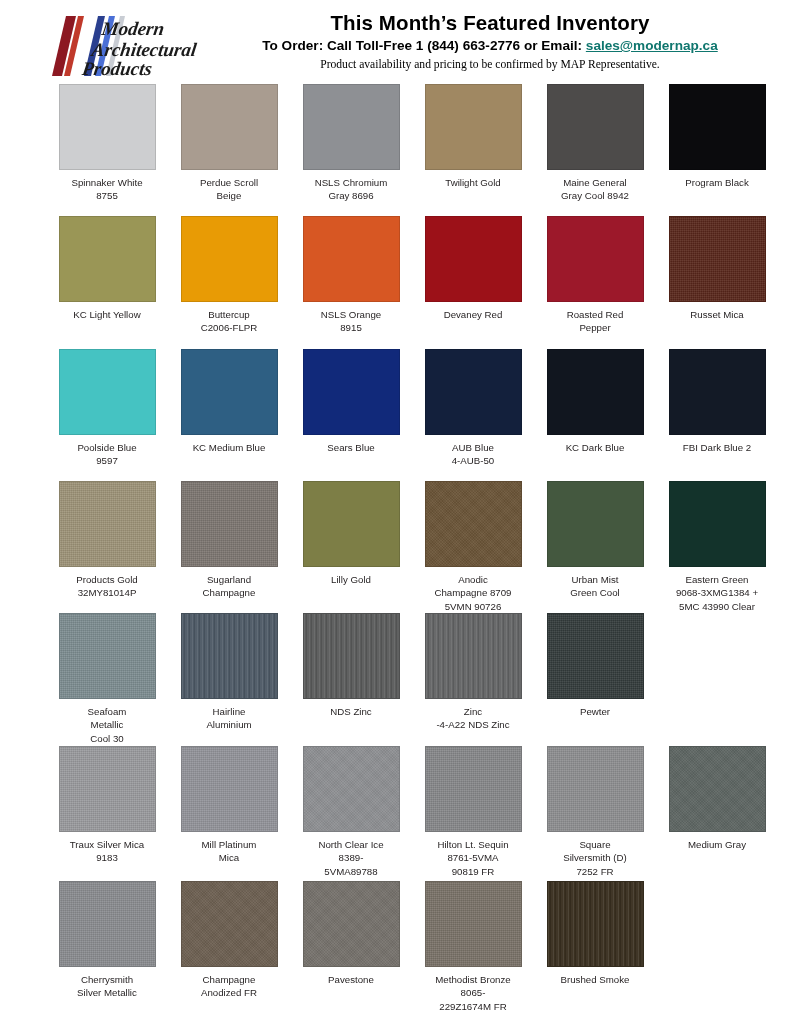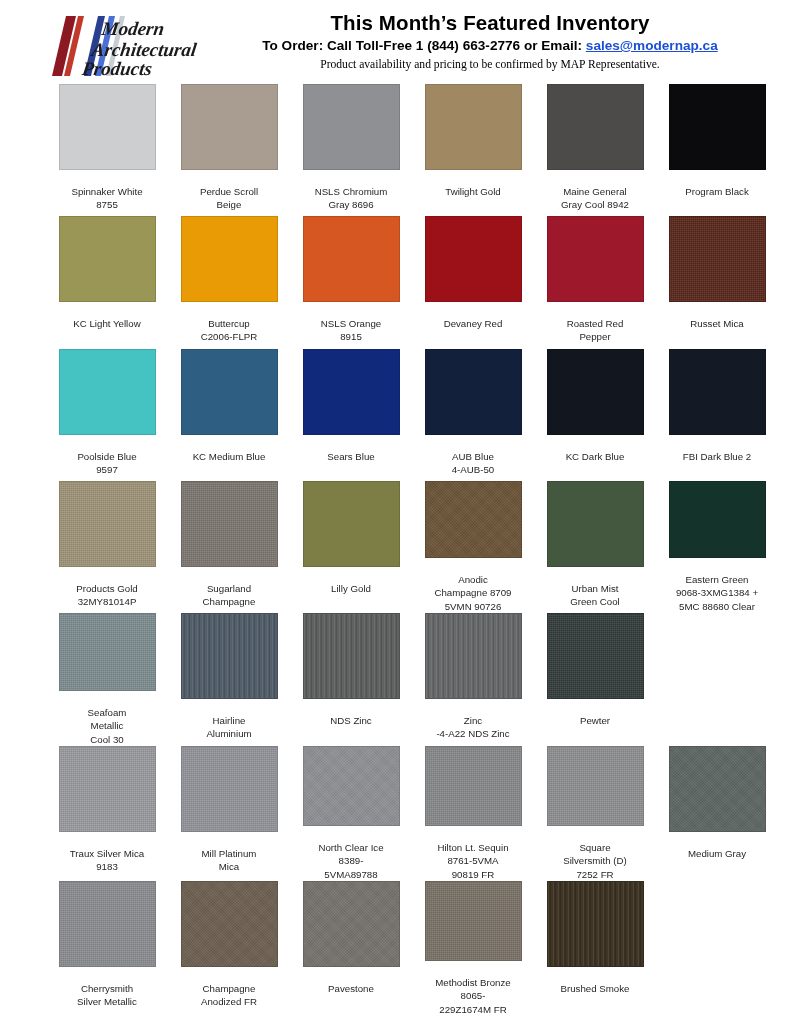--- a/index.html
+++ b/index.html
@@ -53,21 +53,21 @@
   .title-order {
     font-family: "Liberation Sans", sans-serif;
     font-size: 13.6px;
     font-weight: bold;
     color: #000;
     line-height: 1.28;
     margin: 2px 0 0 0;
     white-space: nowrap;
   }
   .title-order .email-link {
-    color: #1d4ed8;
+    color: #0f766e;
     text-decoration: underline;
     cursor: pointer;
   }
   .title-note {
     font-family: "Liberation Serif", serif;
     font-size: 11.6px;
     color: #000;
     margin: 4px 0 0 0;
     white-space: nowrap;
   }
@@ -116,21 +116,21 @@
   }
   
   .tex-grain {
     background-image:
       repeating-linear-gradient(45deg, rgba(255,255,255,0.035) 0px, rgba(255,255,255,0.035) 1px, rgba(0,0,0,0.035) 1px, rgba(0,0,0,0.035) 2px),
       repeating-linear-gradient(-45deg, rgba(255,255,255,0.03) 0px, rgba(255,255,255,0.03) 1px, rgba(0,0,0,0.03) 1px, rgba(0,0,0,0.03) 2px);
   }
   .tex-none { background: none; }
 
   .label {
-    margin-top: 15px;
+    margin-top: 6px;
     width: 120px;
     text-align: center;
     font-family: "Liberation Sans", sans-serif;
     font-size: 9.7px;
     line-height: 1.38;
     color: #231f20;
     white-space: pre-line;
   }
 </style>
 </head>
@@ -322,21 +322,21 @@
         </div>
         <div class="label">Urban Mist
 Green Cool</div>
       </div>
       <div class="cell">
         <div class="swatch" style="background: rgb(19, 51, 43);">
           <div class="tex tex-none"></div>
         </div>
         <div class="label">Eastern Green
 9068-3XMG1384 +
-5MC 88680 Clear</div>
+5MC 43990 Clear</div>
       </div>
     </div>
     <div class="row" style="height: 133px;">
       <div class="cell">
         <div class="swatch" style="background: rgb(125, 141, 145);">
           <div class="tex tex-metallic"></div>
         </div>
         <div class="label">Seafoam
 Metallic
 Cool 30</div>

